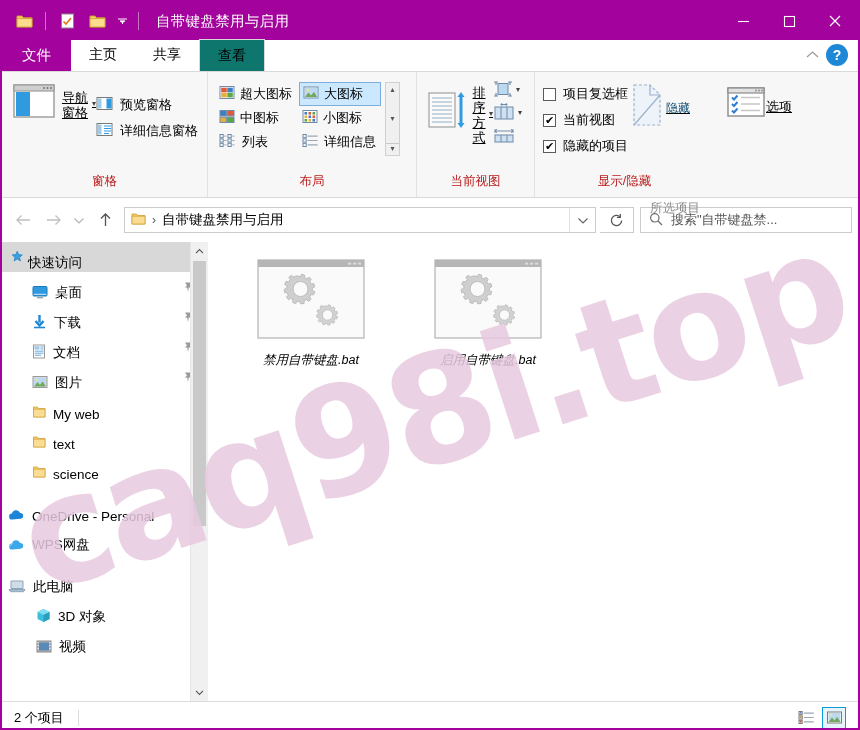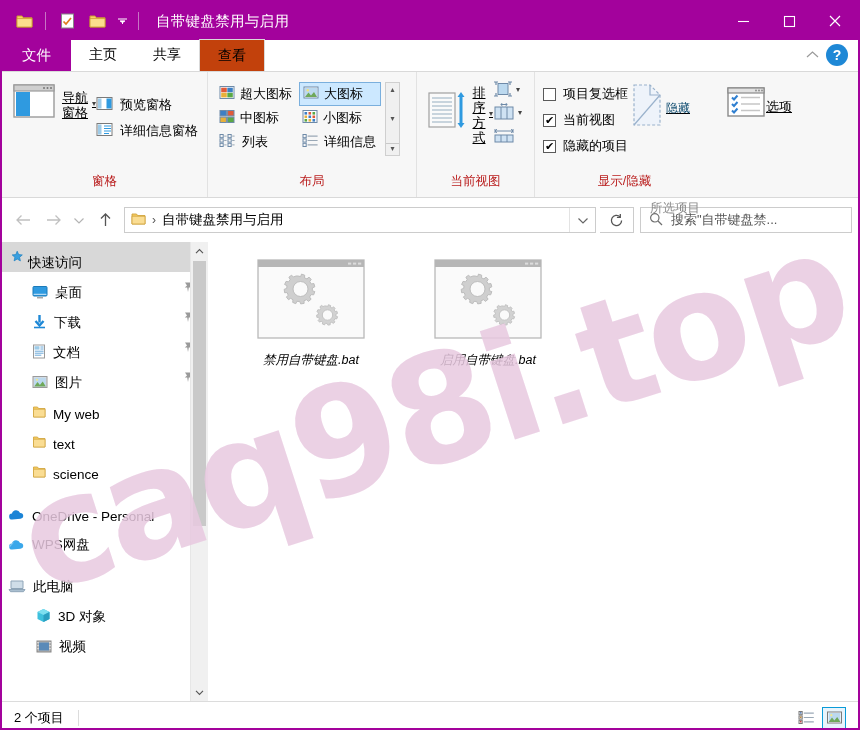--- a/index.html
+++ b/index.html
@@ -42,21 +42,21 @@
   
   .tabrow {
     height:32px; background:#fff; display:flex; align-items:flex-end;
     position:relative; border-bottom:1px solid #d9d9d9;
   }
   .tab {
     height:32px; padding:0 18px; display:flex; align-items:center; justify-content:center;
     font-size:14px; color:#000; white-space:nowrap;
   }
   .tab.file { background:#a3029c; color:#fff; font-size:14.5px; padding:0 20px; height:32px; }
-  .tab.active { background:#c2410c; border-left:1px solid #d9d9d9; border-right:1px solid #d9d9d9; border-top:1px solid #d9d9d9;margin-top:22px; }
+  .tab.active { background:#0f766e; border-left:1px solid #d9d9d9; border-right:1px solid #d9d9d9; border-top:1px solid #d9d9d9;margin-top:22px; }
   .tabrow-right { margin-left:auto; display:flex; align-items:center; gap:6px; padding-right:10px; height:32px; }
   .help-btn {
     width:22px; height:22px; border-radius:50%; background:#1e88d6;
     color:#fff; font-size:14px; font-weight:bold; display:flex; align-items:center; justify-content:center;
   }
 
   
   .ribbon {
     height:126px; background:#f7f7f7; border-bottom:1px solid #d9d9d9;
     display:flex; position:relative;

